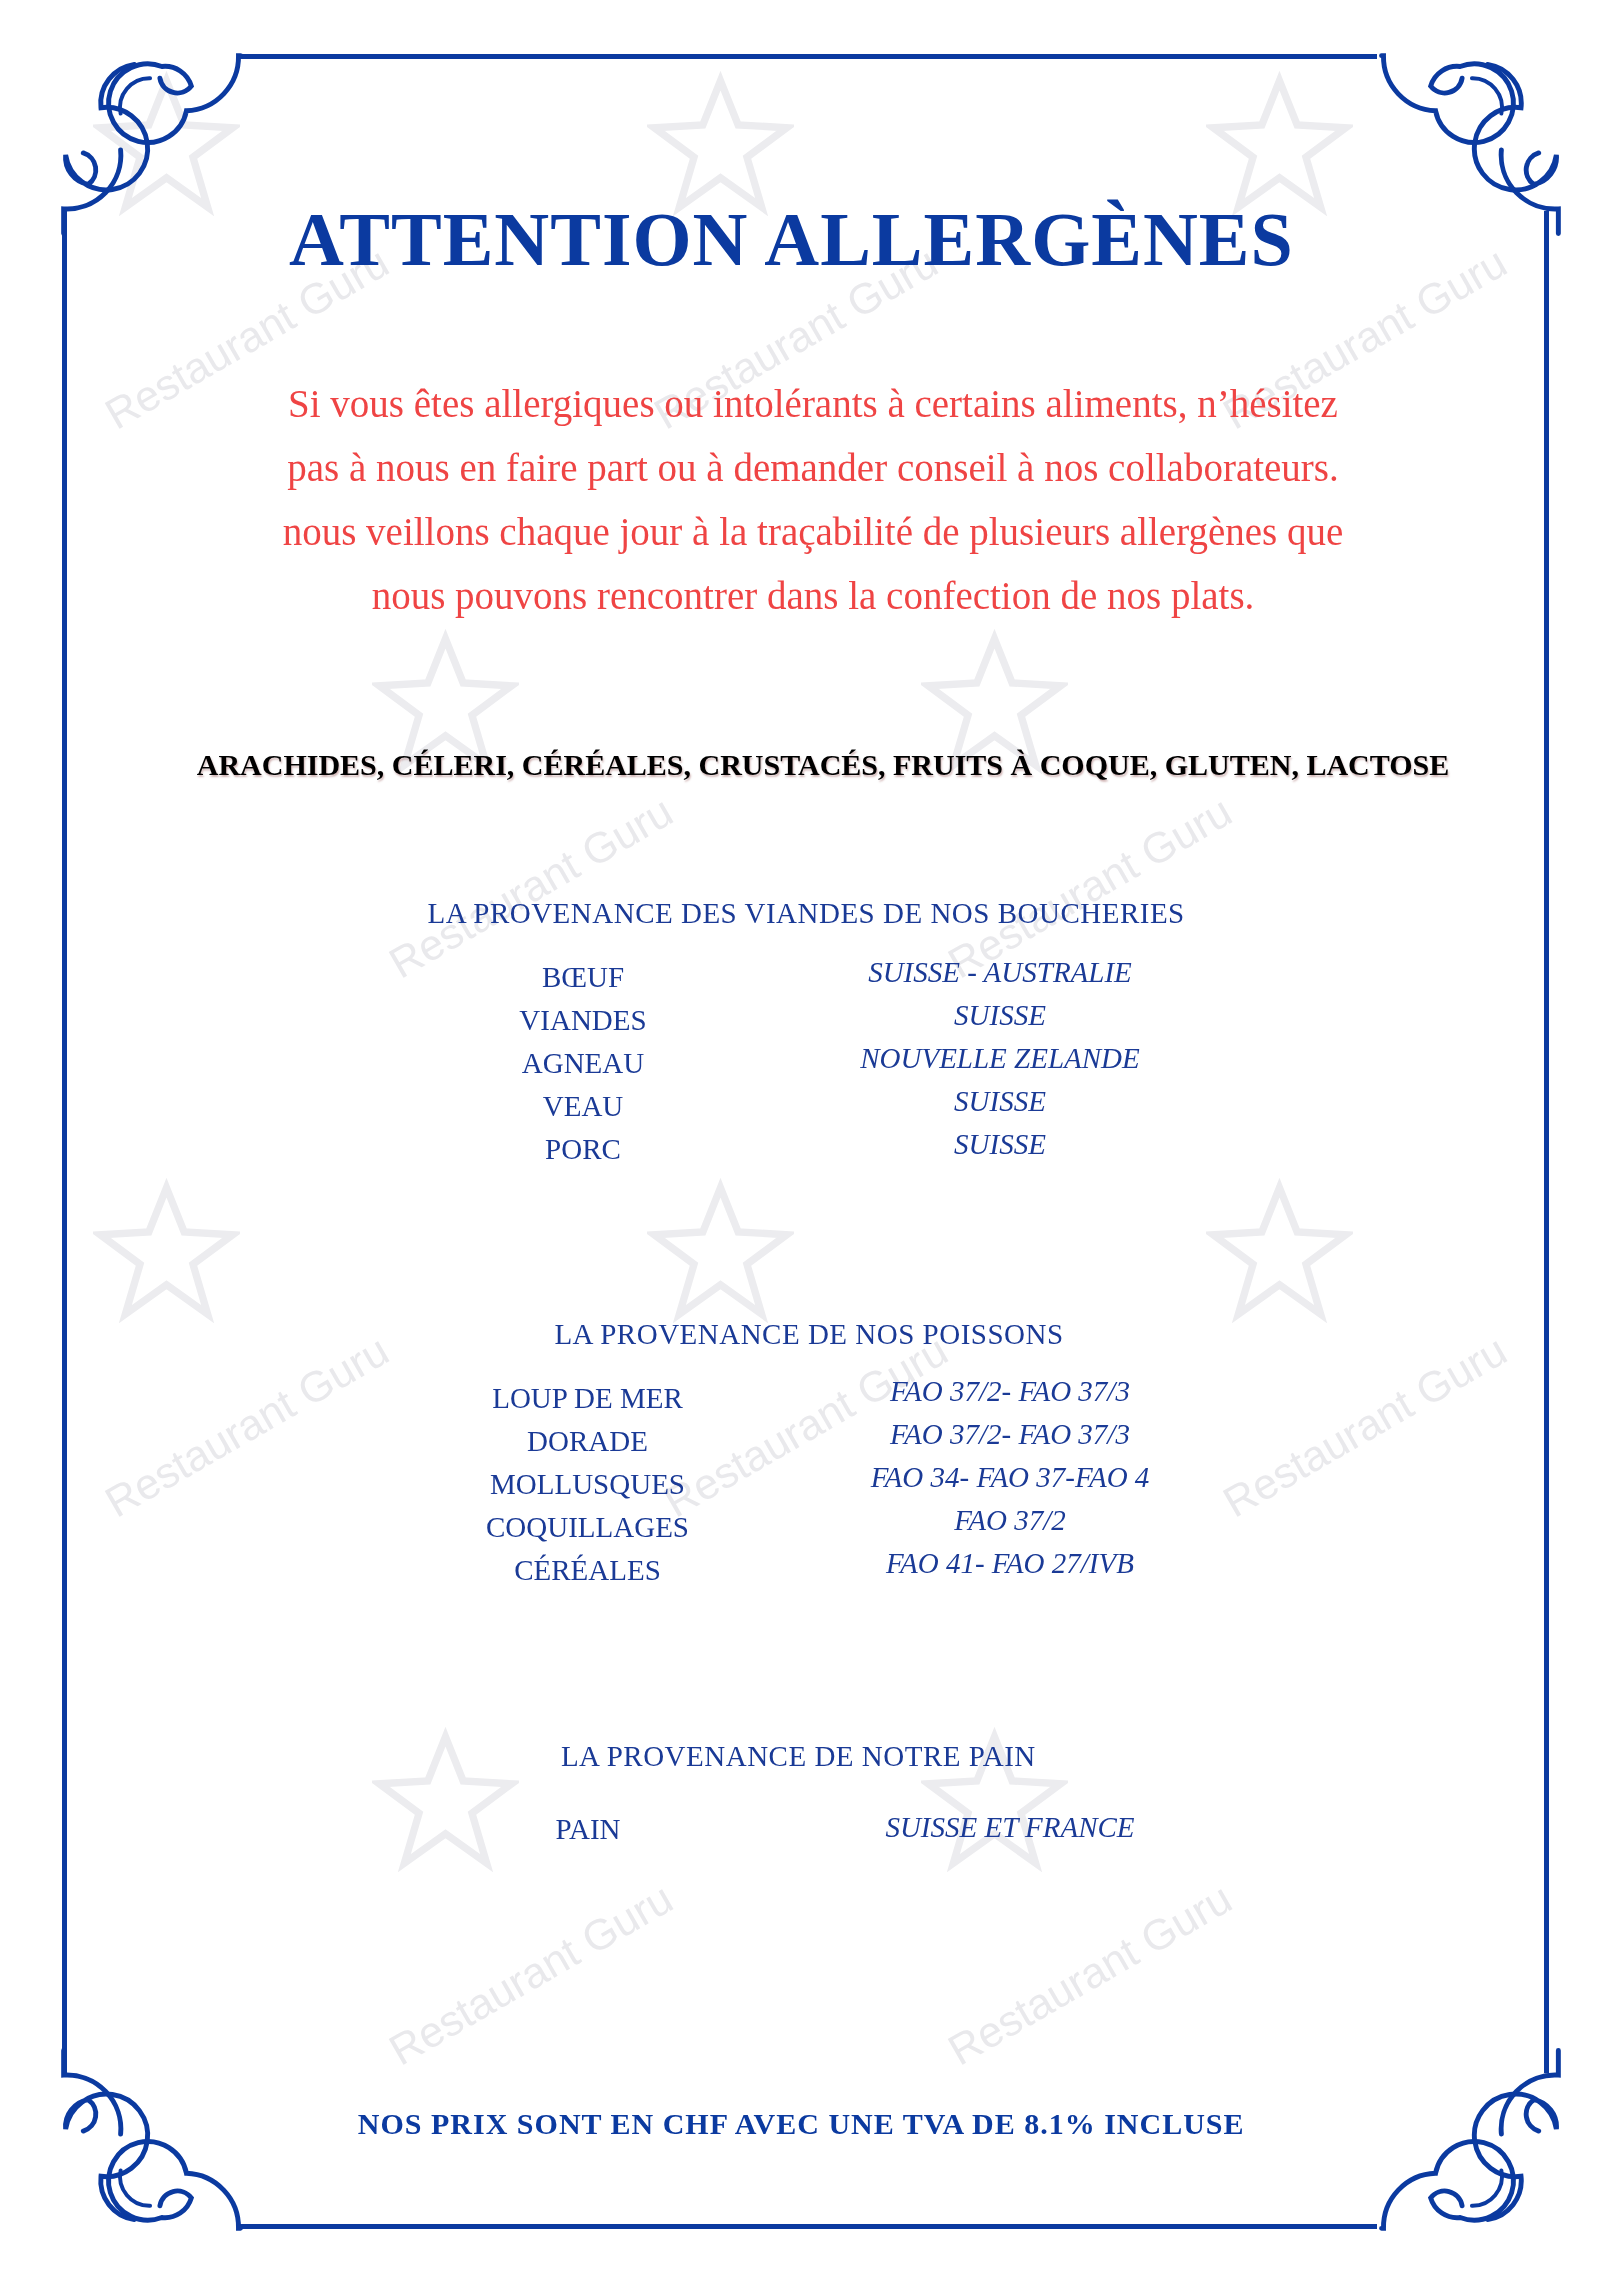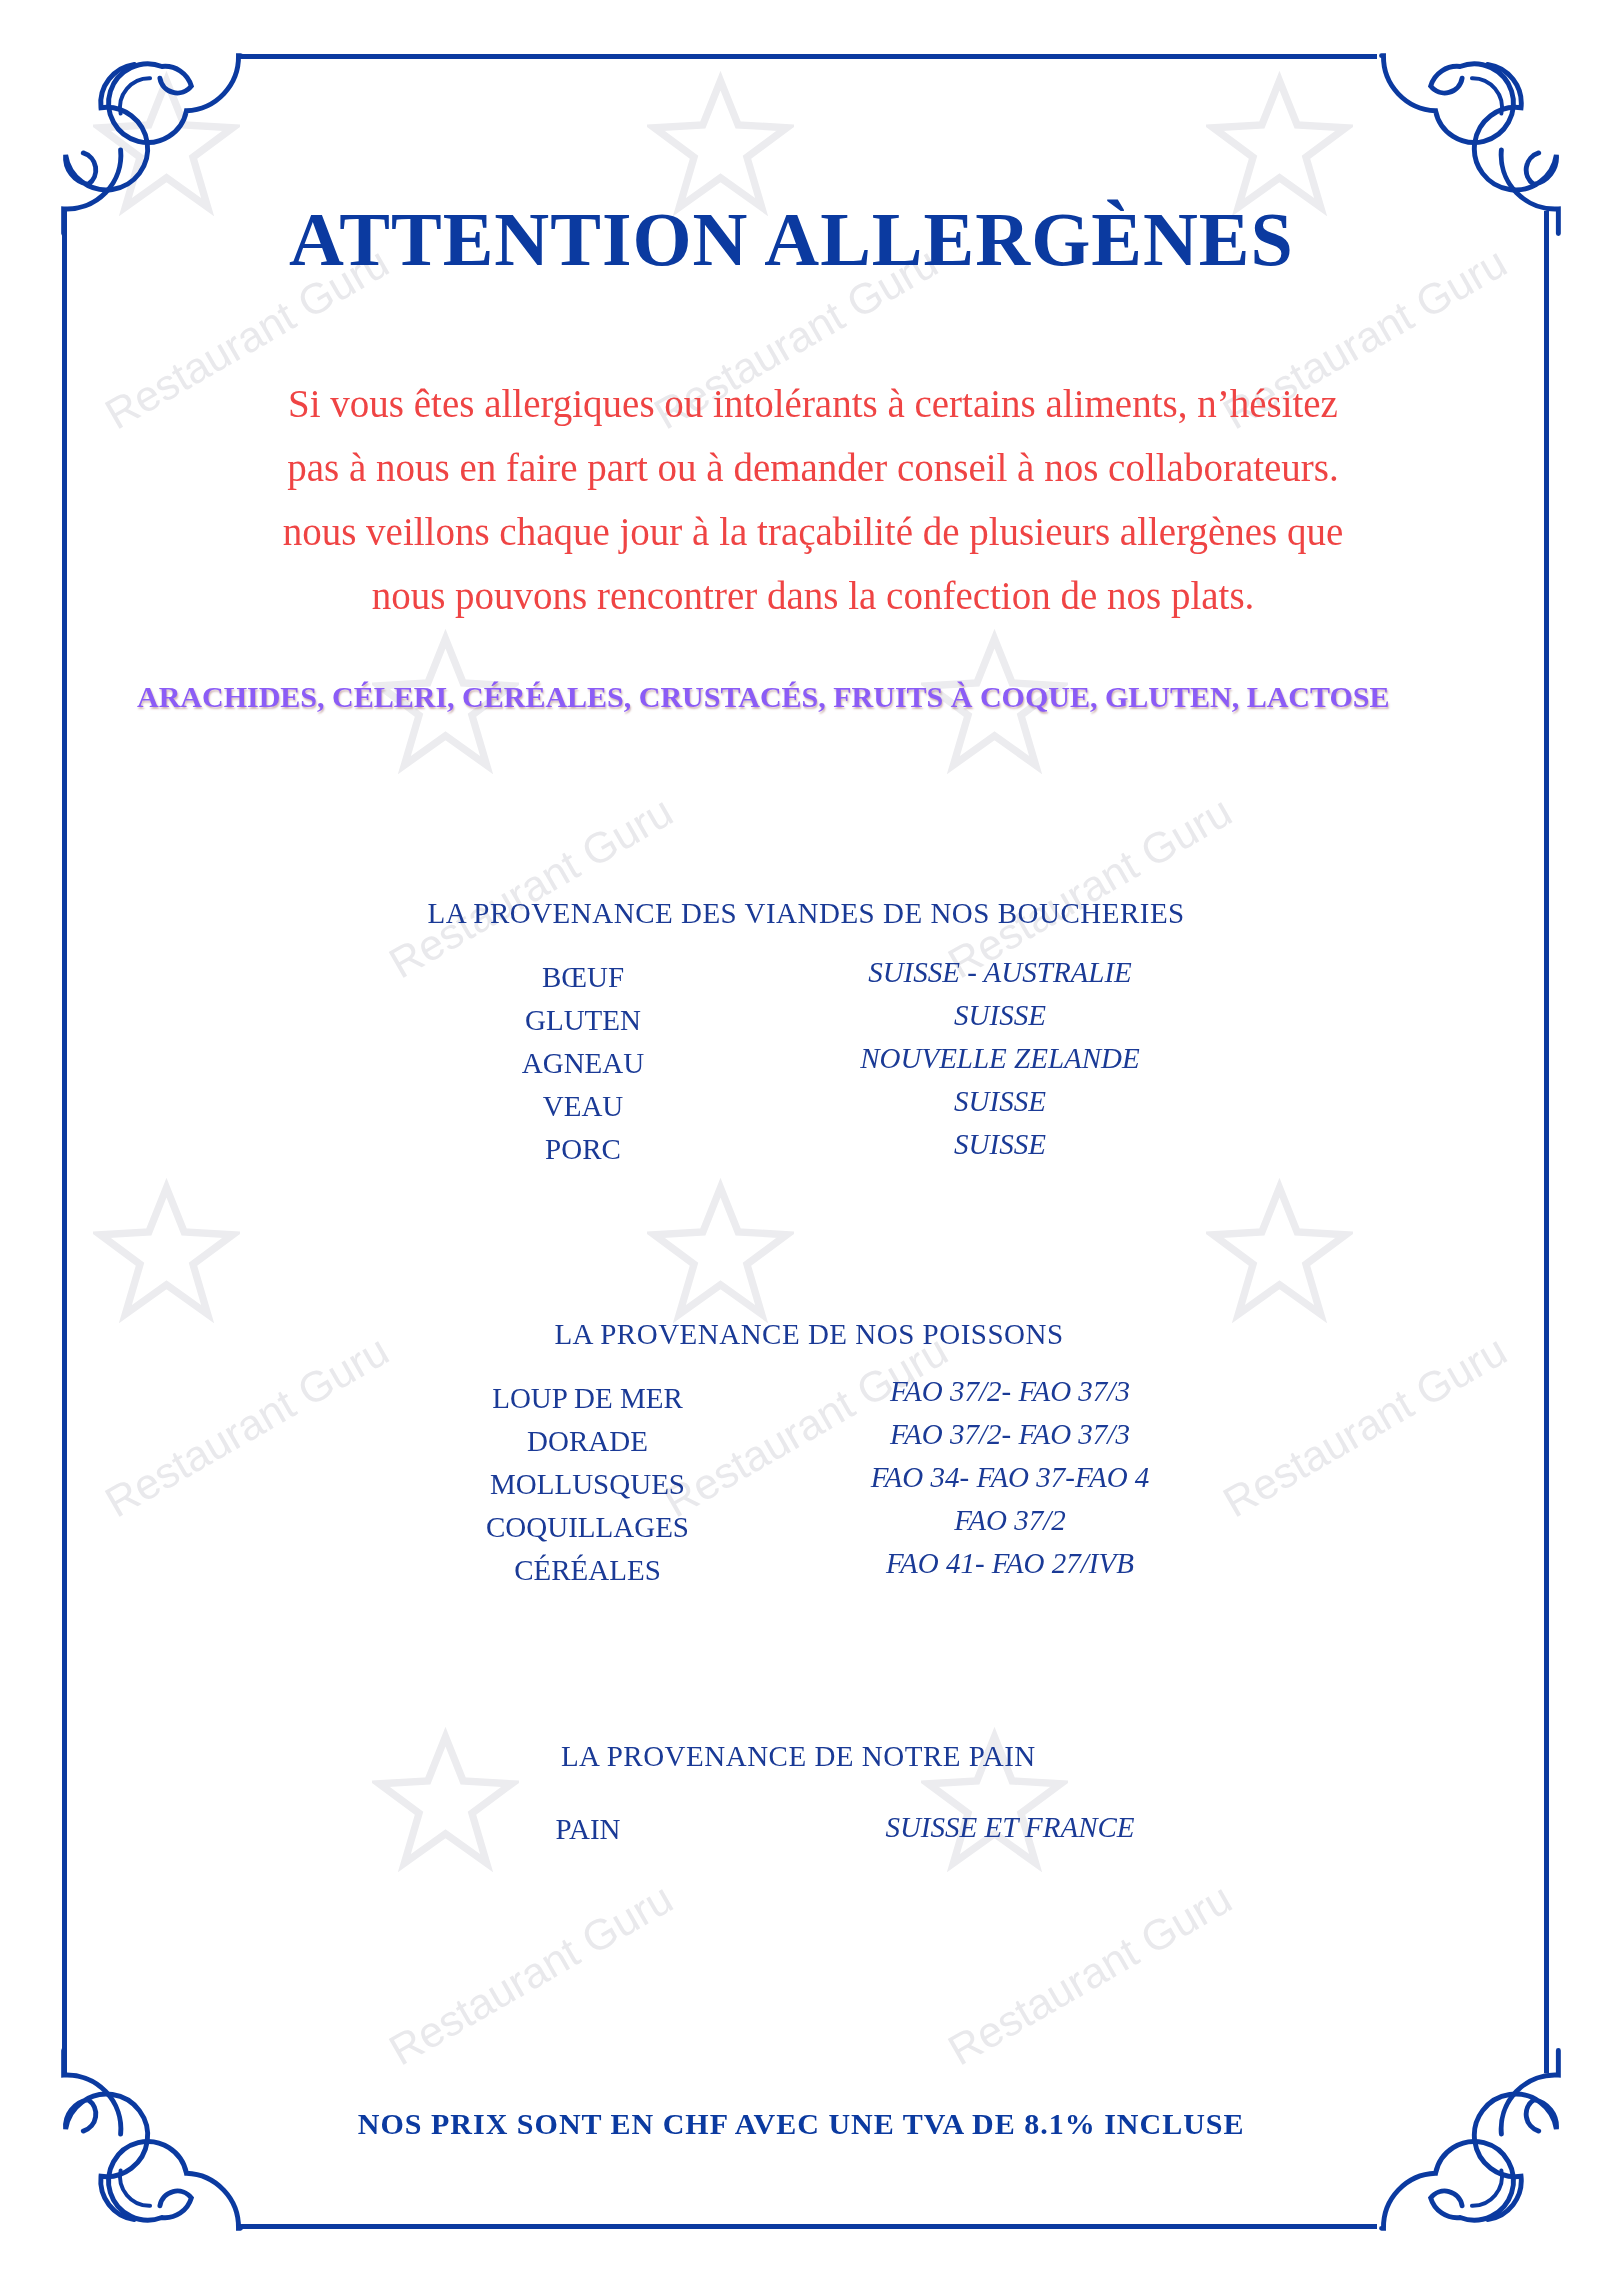--- a/index.html
+++ b/index.html
@@ -20,22 +20,22 @@
     position:absolute; left:0; width:100%; top:196px; text-align:center;
     font-family:"Liberation Serif","DejaVu Serif",serif; font-weight:bold;
     font-size:76px; letter-spacing:1px; color:#0b3aa0;
     transform:scaleY(1.0);
   }
   .intro {
     position:absolute; left:176px; width:1274px; top:372px; text-align:center;
     font-size:39px; line-height:64px; color:#ef4444;
   }
   .allergens {
-    position:absolute; left:137px; width:1372px; top:668px; 
-    font-size:30px; line-height:57px; color:#8b5cf6; font-weight:bold;
+    position:absolute; left:137px; width:1372px; top:736px; text-align:center;
+    font-size:30px; line-height:57px; color:#000000; font-weight:bold;
     text-shadow:1px 2px 2px rgba(120,40,40,0.35);
   }
   .section-title {
     position:absolute; left:0; width:100%; text-align:center;
     font-size:29px; color:#1a3a96; letter-spacing:0.5px;
   }
   .col-left, .col-right { position:absolute; text-align:center; font-size:29px; color:#1a3a96; }
   .col-right { font-style:italic; }
   .row { height:43px; line-height:43px; }
   .footer {
@@ -143,21 +143,21 @@
   <div>nous pouvons rencontrer dans la confection de nos plats.</div>
 </div>
 
 <div class="allergens">
   <div>ARACHIDES, CÉLERI, CÉRÉALES, CRUSTACÉS, FRUITS À COQUE, GLUTEN, LACTOSE</div>
 </div>
 
 <div class="section-title" style="top:897px;left:-4.9px;">LA PROVENANCE DES VIANDES DE NOS BOUCHERIES</div>
 <div class="col-left" style="left:485px;width:196px;top:956px;">
   <div class="row">BŒUF</div>
-  <div class="row">GLUTEN</div>
+  <div class="row">VIANDES</div>
   <div class="row">AGNEAU</div>
   <div class="row">VEAU</div>
   <div class="row">PORC</div>
 </div>
 <div class="col-right" style="left:853px;width:294px;top:951px;">
   <div class="row">SUISSE - AUSTRALIE</div>
   <div class="row">SUISSE</div>
   <div class="row">NOUVELLE ZELANDE</div>
   <div class="row">SUISSE</div>
   <div class="row">SUISSE</div>

